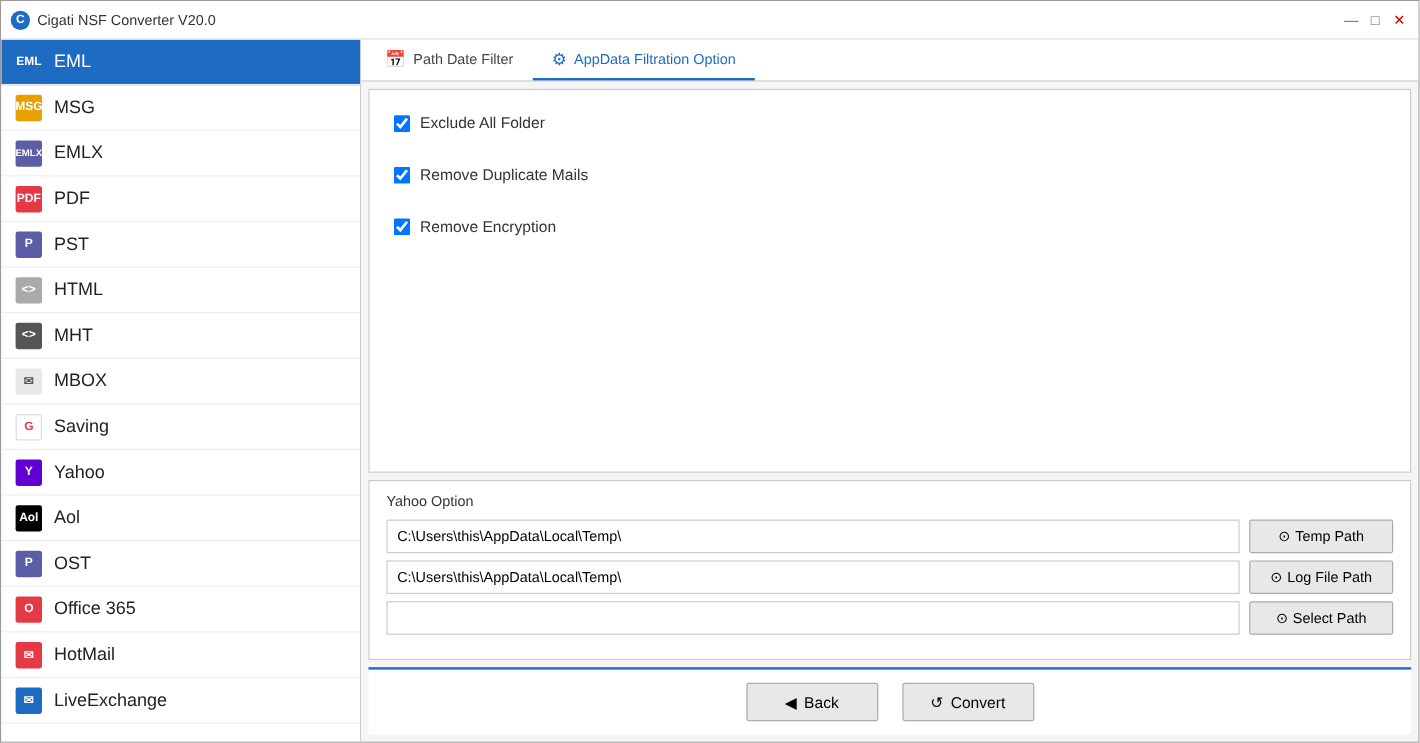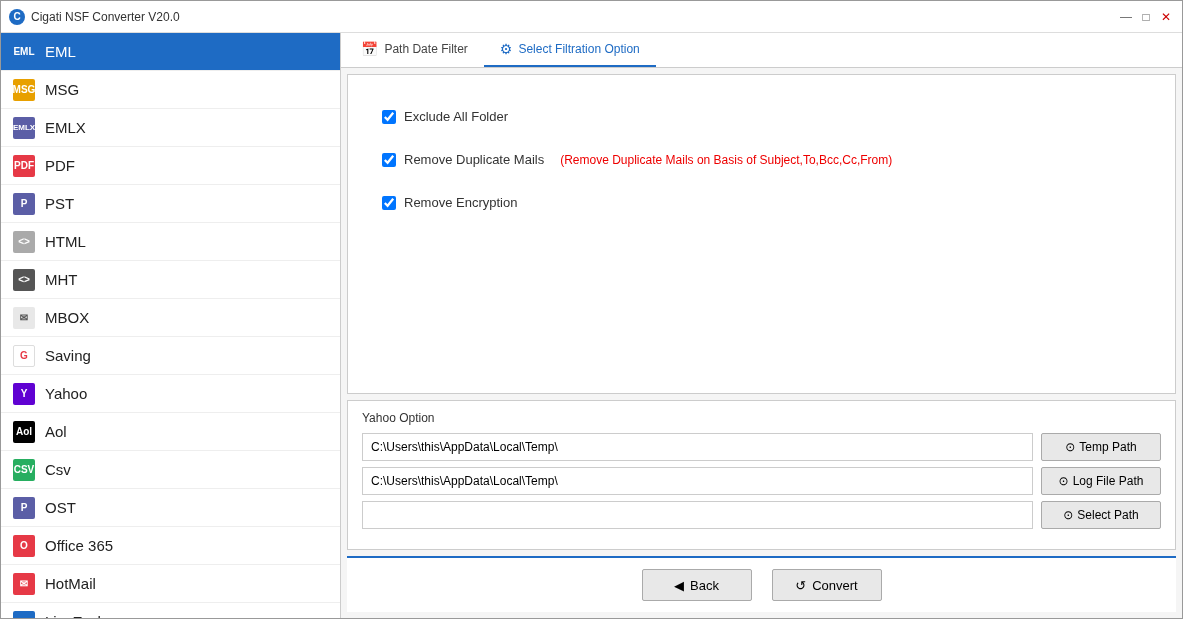--- a/index.html
+++ b/index.html
@@ -66,21 +66,21 @@
       justify-content: center;
     }
     .title-btn:last-child { color: #c00; }
     .main-content {
       display: flex;
       flex: 1;
       overflow: hidden;
     }
     
     .sidebar {
-      width: 340px;
+      width: 300px;
       background: #fff;
       border-right: 1px solid #ccc;
       overflow-y: auto;
     }
     .sidebar-item {
       display: flex;
       align-items: center;
       padding: 8px 12px;
       cursor: pointer;
       border-bottom: 1px solid #eee;
@@ -153,21 +153,21 @@
     }
     .tab-icon {
       font-size: 14px;
     }
     
     .filter-content {
       flex: 1;
       background: #fff;
       margin: 6px;
       border: 1px solid #ccc;
-      padding: 34px;
+      padding: 20px;
       overflow-y: auto;
     }
     .filter-option {
       display: flex;
       align-items: center;
       margin-bottom: 28px;
       gap: 8px;
     }
     .filter-option input[type="checkbox"] {
       width: 14px;
@@ -306,24 +306,20 @@
         </div>
         <div class="sidebar-item">
           <div class="item-icon icon-yahoo">Y</div>
           <span class="item-label">Yahoo</span>
         </div>
         <div class="sidebar-item">
           <div class="item-icon icon-aol">Aol</div>
           <span class="item-label">Aol</span>
         </div>
         <div class="sidebar-item">
-          <div class="item-icon icon-csv">CSV</div>
-          <span class="item-label">Csv</span>
-        </div>
-        <div class="sidebar-item">
           <div class="item-icon icon-ost">P</div>
           <span class="item-label">OST</span>
         </div>
         <div class="sidebar-item">
           <div class="item-icon icon-o365">O</div>
           <span class="item-label">Office 365</span>
         </div>
         <div class="sidebar-item">
           <div class="item-icon icon-hotmail">✉</div>
           <span class="item-label">HotMail</span>
@@ -337,34 +333,33 @@
     <div class="right-panel">
 
       <div class="tabs">
 
       <div class="tab">
             <span class="tab-icon">📅</span>
             <span>Path Date Filter</span>
           </div>
           <div class="tab active">
             <span class="tab-icon">⚙</span>
-            <span>Select Filtration Option</span>
+            <span>AppData Filtration Option</span>
           </div>
         </div>
 
       <div class="filter-content">
 
       <div class="filter-option">
             <input type="checkbox" checked="" style="">
             <span class="filter-label">Exclude All Folder</span>
           </div>
           <div class="filter-option">
             <input type="checkbox" checked="" style="">
             <span class="filter-label">Remove Duplicate Mails</span>
-            <span class="filter-note">(Remove Duplicate Mails on  Basis of Subject,To,Bcc,Cc,From)</span>
           </div>
           <div class="filter-option">
             <input type="checkbox" checked="" style="">
             <span class="filter-label">Remove Encryption</span>
           </div>
         </div>
 
       <div class="saving-section">
         <div class="saving-title">Yahoo Option</div>
 

